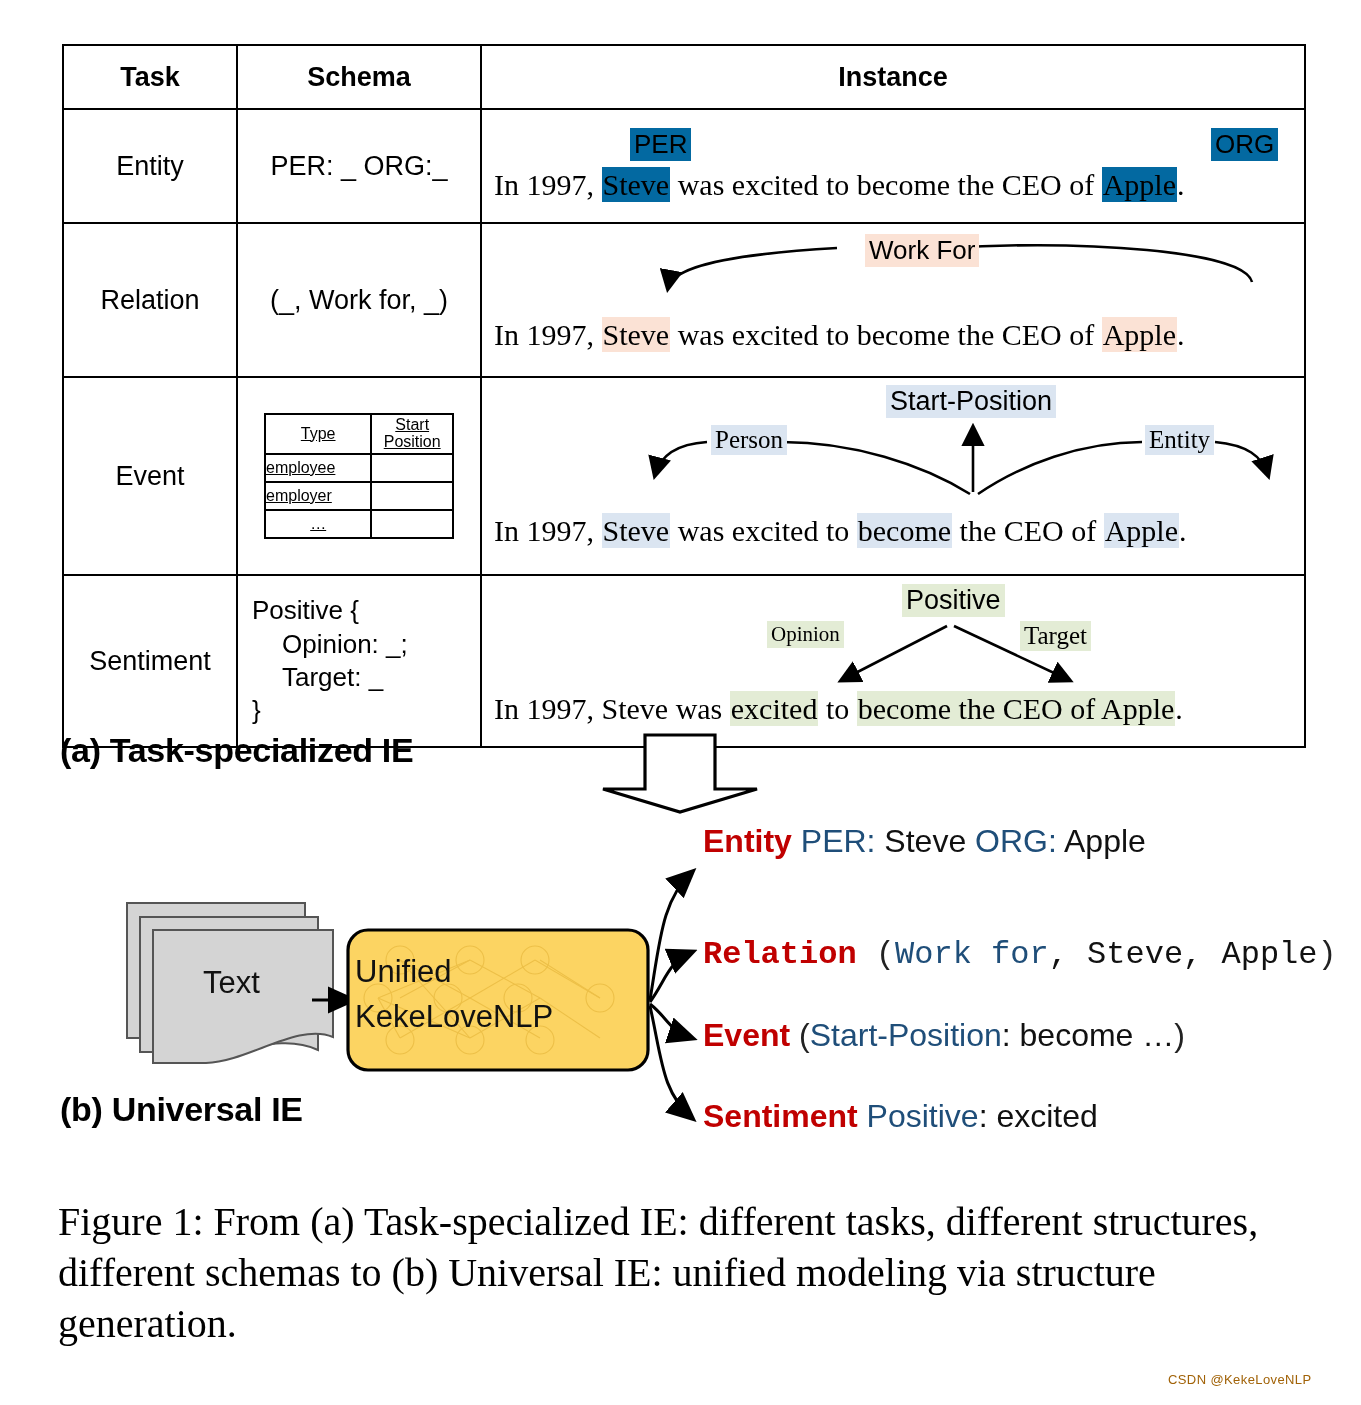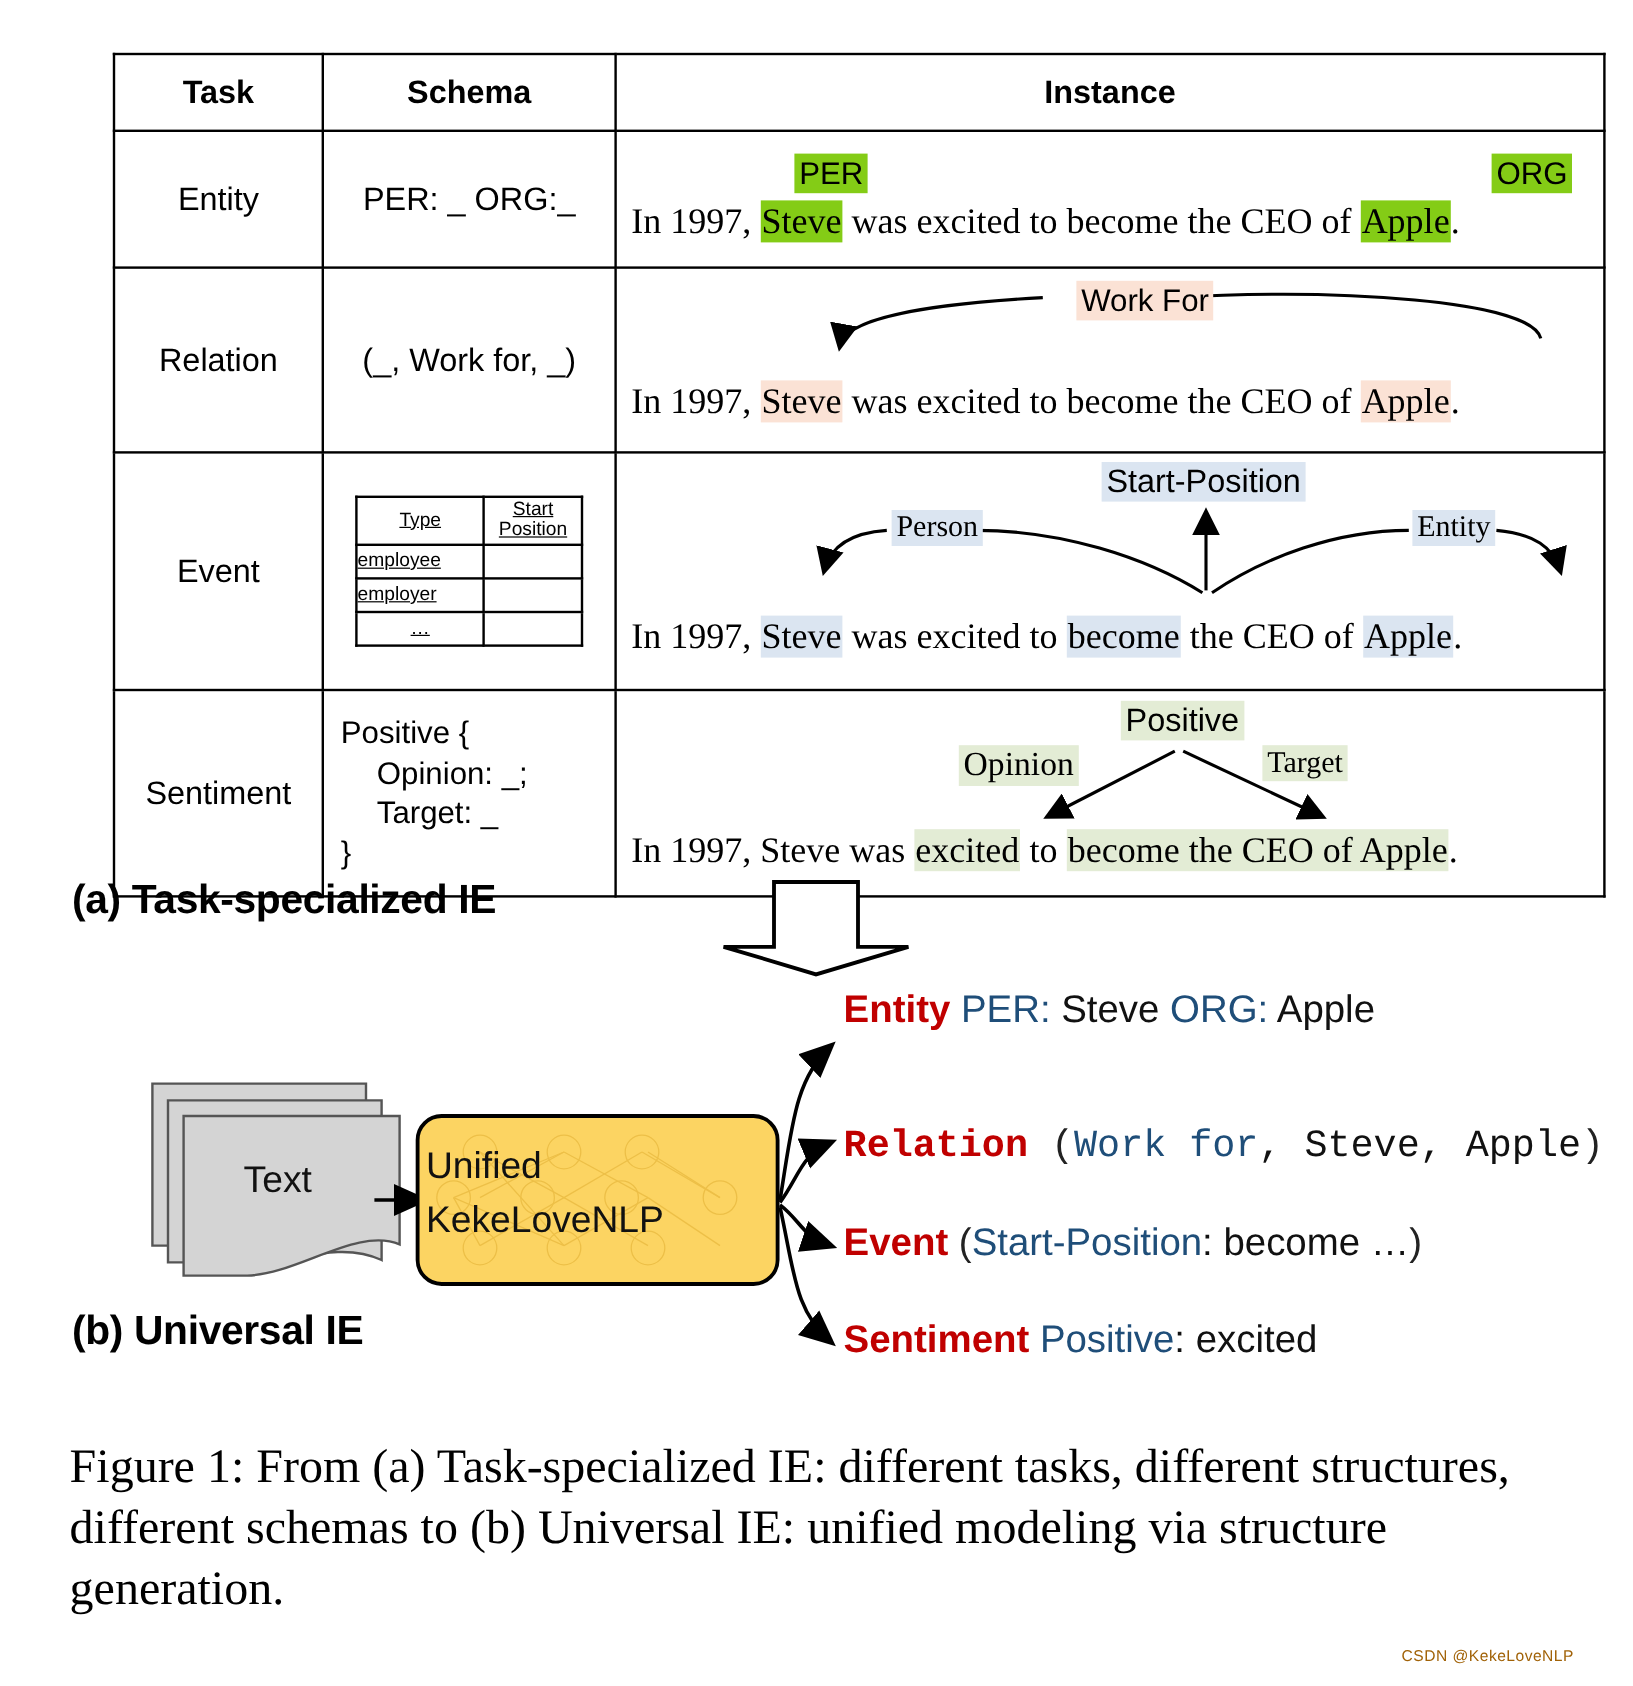--- a/index.html
+++ b/index.html
@@ -4,21 +4,21 @@
 <style>
   html,body{margin:0;padding:0;background:#ffffff;}
   body{
     width:1361px;height:1405px;position:relative;overflow:hidden;
     font-family:"Liberation Sans",sans-serif;color:#000;
   }
 
   
   #ie-table{
     position:absolute;left:62px;top:44px;width:1236px;
-    border-collapse:collapse;table-layout:fixed;margin-left:32px;
+    border-collapse:collapse;table-layout:fixed;
   }
   #ie-table td,#ie-table th{
     border:2px solid #000;padding:0;vertical-align:middle;text-align:center;
   }
   .col-task{width:172px;}
   .col-schema{width:242px;}
   .col-inst{width:822px;}
 
   #ie-table thead th{height:62px;font-size:27px;font-weight:bold;}
 
@@ -46,21 +46,21 @@
   .inst{position:relative;width:822px;}
   .inst .sent{
     position:absolute;left:12px;font-family:"Liberation Serif",serif;
     font-size:30px;white-space:nowrap;
   }
   .lbl{position:absolute;white-space:nowrap;padding:1px 4px;}
   .lbl.sans{font-family:"Liberation Sans",sans-serif;}
   .lbl.srf{font-family:"Liberation Serif",serif;}
   .hl{padding:1px 1px;}
 
-  .c-ent{background:#84cc16;}
+  .c-ent{background:#0369a1;}
   .c-rel{background:#fbe2d5;}
   .c-evt{background:#dbe5f1;}
   .c-sen{background:#e3ecd5;}
 
   svg.ov{position:absolute;left:0;top:0;overflow:visible;pointer-events:none;}
 
   
   .part-cap{
     position:absolute;font-size:34px;font-weight:bold;letter-spacing:-.3px;
   }
@@ -209,21 +209,21 @@
           <svg class="ov" width="822" height="170">
             <defs>
               <marker id="ah-sen" markerWidth="9" markerHeight="9" refX="7" refY="4.5" orient="auto">
                 <path d="M0,0 L9,4.5 L0,9 z" fill="#000"></path>
               </marker>
             </defs>
             <path d="M465,50 L360,104" stroke="#000" stroke-width="2.6" fill="none" marker-end="url(#ah-sen)"></path>
             <path d="M472,50 L587,104" stroke="#000" stroke-width="2.6" fill="none" marker-end="url(#ah-sen)"></path>
           </svg>
           <div class="lbl sans c-sen" style="left:420px;top:8px;font-size:27px;">Positive</div>
-          <div class="lbl srf c-sen" style="left:285px;top:45px;font-size:28px;">Opinion</div>
+          <div class="lbl srf c-sen" style="left:285px;top:45px;font-size:21px;">Opinion</div>
           <div class="lbl srf c-sen" style="left:538px;top:45px;font-size:25px;">Target</div>
           <div class="sent" style="top:116px;">
             <span>In 1997, Steve was </span><span class="hl c-sen">excited</span><span> to </span><span class="hl c-sen">become the CEO of Apple</span><span>.</span>
           </div>
         </div>
       </td>
     </tr>
   </tbody>
 </table>
 

